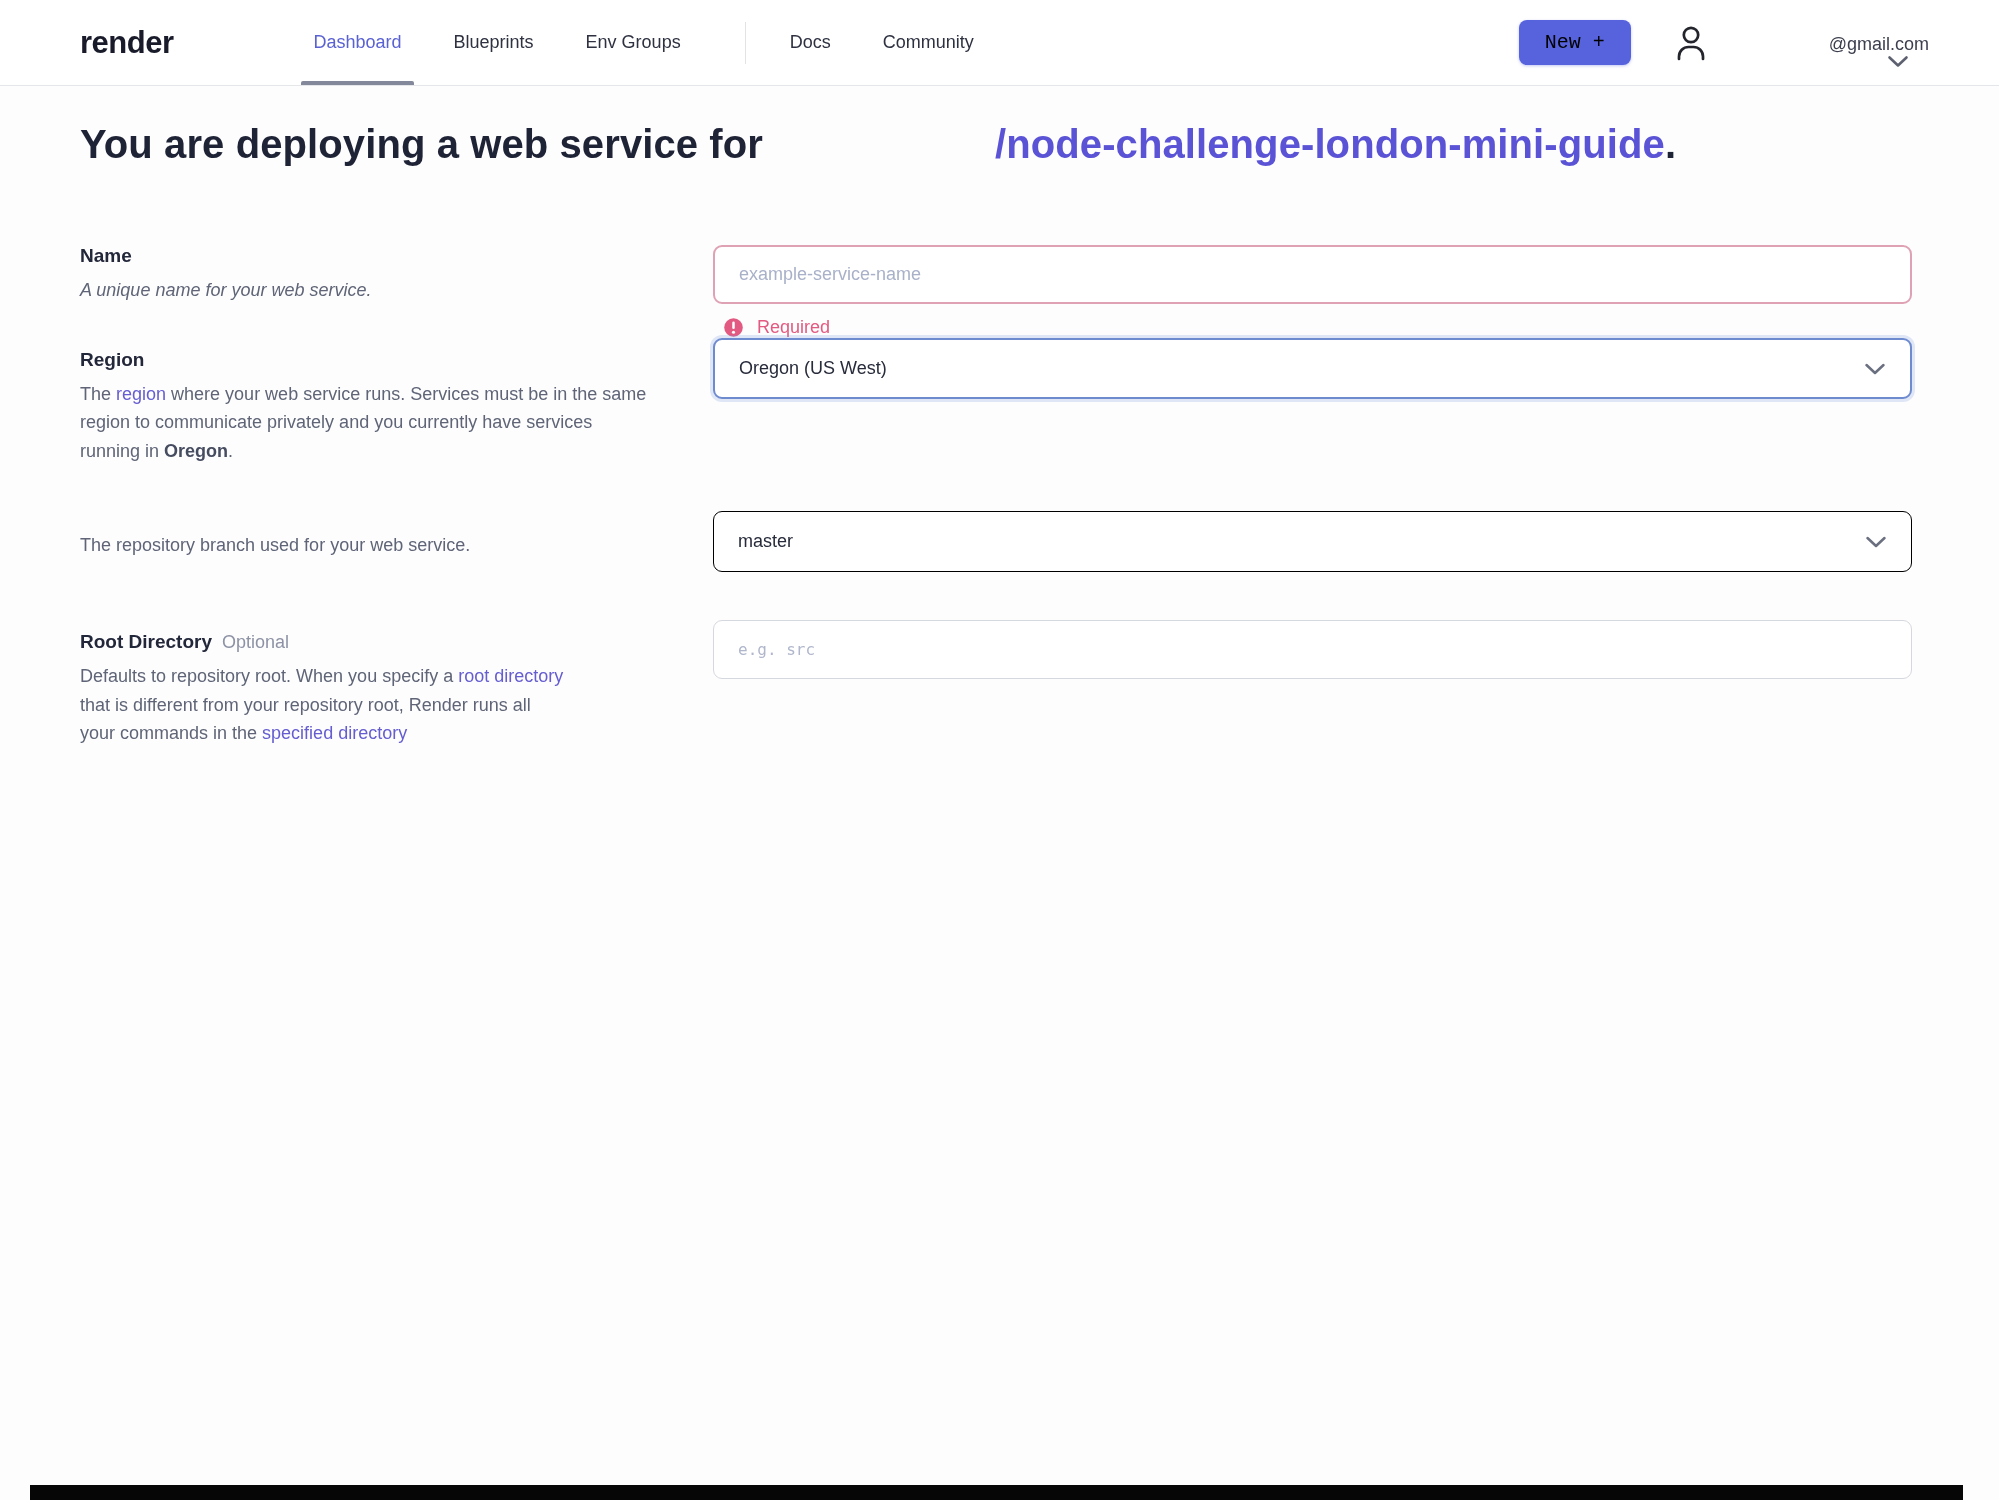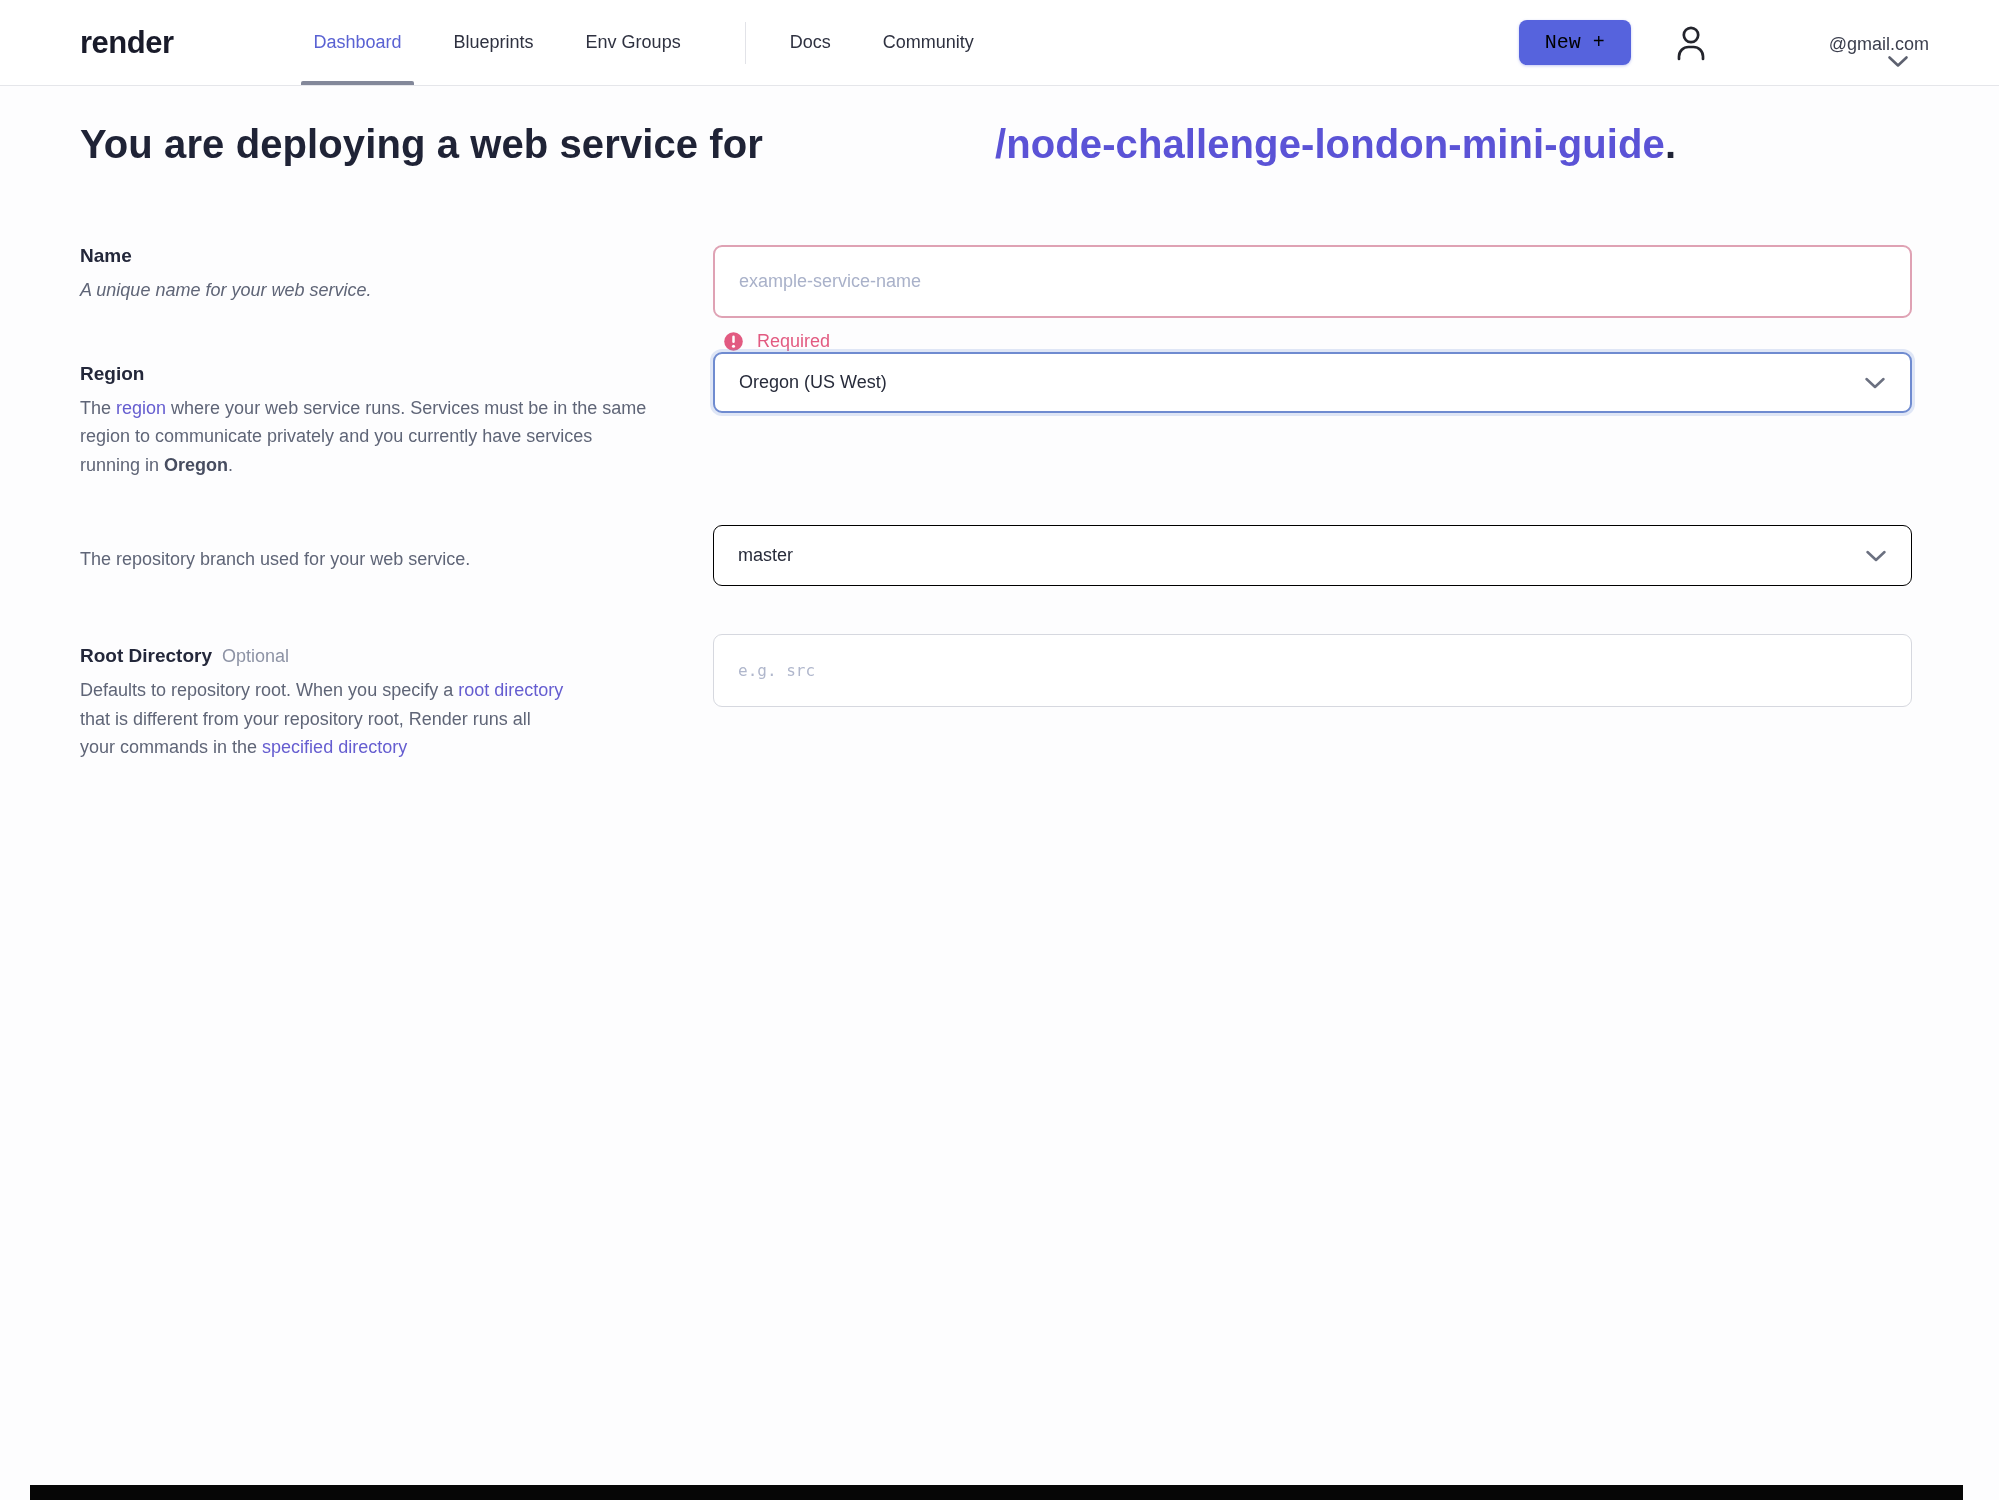--- a/index.html
+++ b/index.html
@@ -117,21 +117,21 @@
   .desc-region { max-width: 588px; }
   .desc-branch { max-width: 560px; }
   .desc-root { max-width: 486px; }
   .desc-link { color: #655dd0; cursor: pointer; }
   .desc-bold { font-weight: 700; color: #474d60; }
 
   .row-field { width: 1199px; }
 
   .text-input {
     width: 100%;
-    height: 73px;
+    height: 59px;
     border-radius: 9px;
     background: #ffffff;
     font-size: 18px;
     color: #272b3a;
     padding: 0 24px;
     outline: none;
     font-family: "Liberation Sans", sans-serif;
   }
   .input-error { border: 2px solid #dfa2b4; }
   .input-error::placeholder { color: #a9b1c9; }

